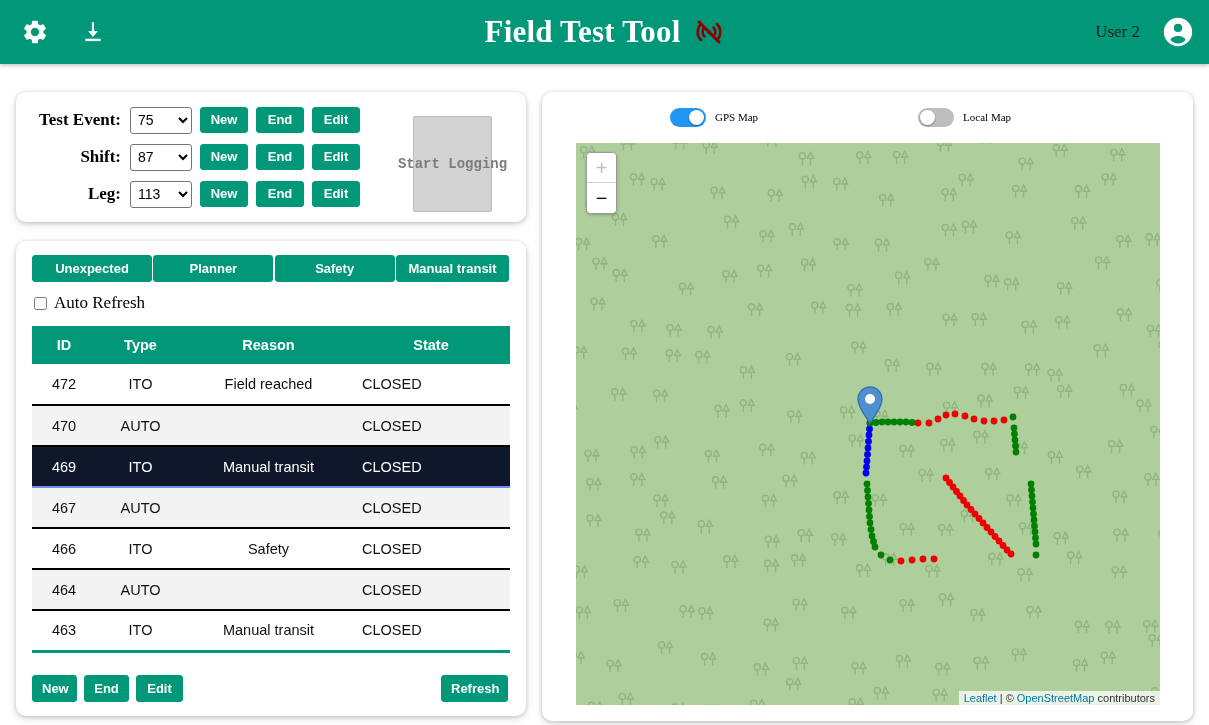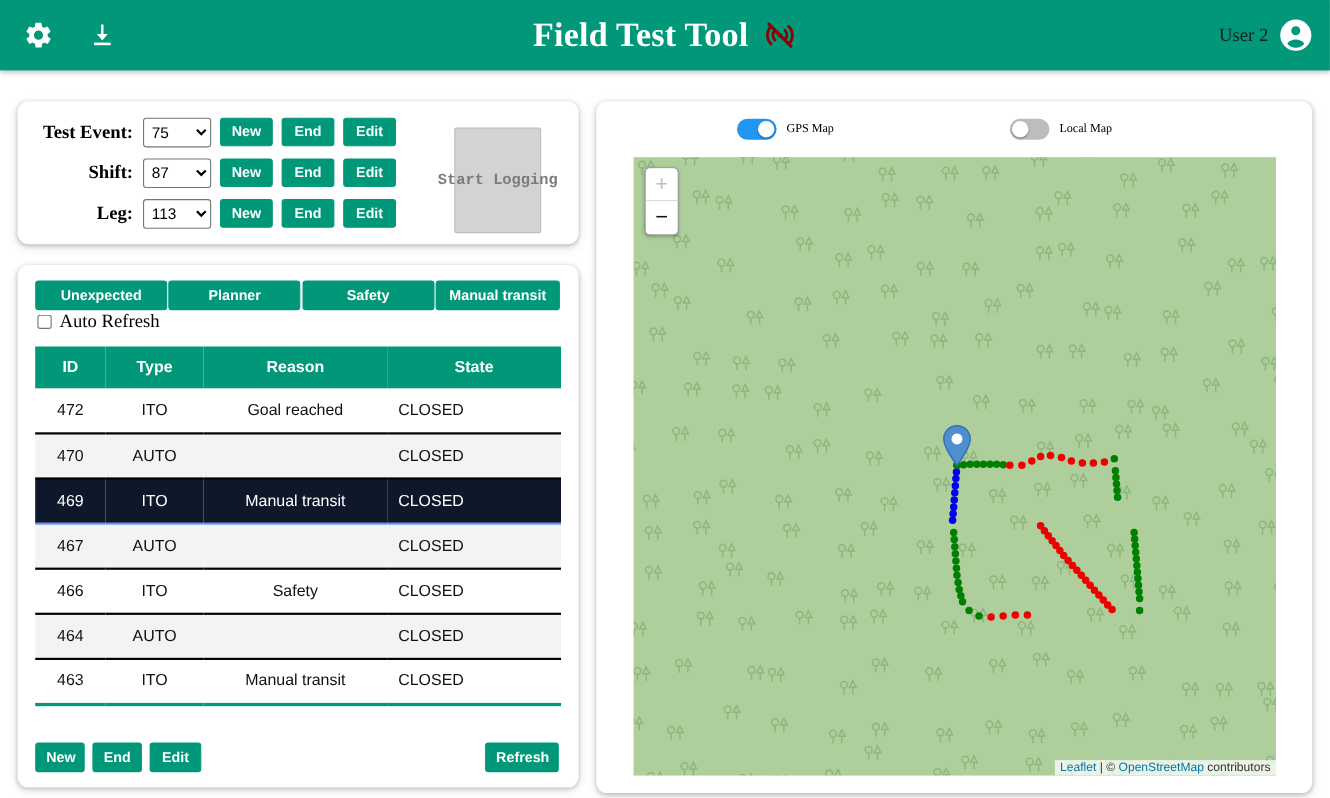--- a/index.html
+++ b/index.html
@@ -33,21 +33,21 @@
     pointer-events: none;
   }
   .app-title {
     font-size: 31px; font-weight: bold; color: #ffffff;
     letter-spacing: .2px;
     font-family: "Liberation Serif", "DejaVu Serif", serif;
   }
   .signal-off { margin-left: 14px; display: flex; align-items: center; }
   .user-area {
     position: absolute; right: 14px; top: 0; height: 64px;
-    display: flex; align-items: center; gap: 8px;
+    display: flex; align-items: center; gap: 21px;
   }
   .user-name {
     font-size: 17px; color: #1b1b1b;
     font-family: "Liberation Serif", "DejaVu Serif", serif;
   }
   .avatar { width: 34px; height: 34px; cursor: pointer; display: flex; }
 
   
   .page {
     position: absolute; left: 0; top: 76px;
@@ -107,21 +107,21 @@
   .filter-row { display: flex; gap: 0; }
   .filter-row .btn { height: 27px; line-height: 25px; margin-right: 1px; }
   #filter-unexpected { width: 120px; }
   #filter-planner { width: 120px; margin-left: 0px; }
   #filter-safety { width: 120px; }
   #filter-manual { width: 113px; }
   .filter-row { justify-content: space-between; width: 478px; }
 
   .autorefresh {
     display: flex; align-items: center; gap: 7px;
-    margin-left: 2px; height: 20px;
+    margin-top: 11px; margin-left: 2px; height: 20px;
   }
   .autorefresh input { width: 13px; height: 13px; margin: 0; cursor: pointer; }
   .autorefresh label {
     font-size: 17px; color: #000;
     font-family: "Liberation Serif", "DejaVu Serif", serif;
     cursor: pointer;
   }
 
   table.events {
     margin-top: 13px;
@@ -321,21 +321,21 @@
             <th>ID</th>
             <th>Type</th>
             <th>Reason</th>
             <th>State</th>
           </tr>
         </thead>
         <tbody id="events-body">
             <tr>
               <td>472</td>
               <td>ITO</td>
-              <td>Goal reached</td>
+              <td>Field reached</td>
               <td class="left">CLOSED</td>
             </tr>
             <tr class="alt">
               <td>470</td>
               <td>AUTO</td>
               <td></td>
               <td class="left">CLOSED</td>
             </tr>
             <tr class="selected">
               <td>469</td>

